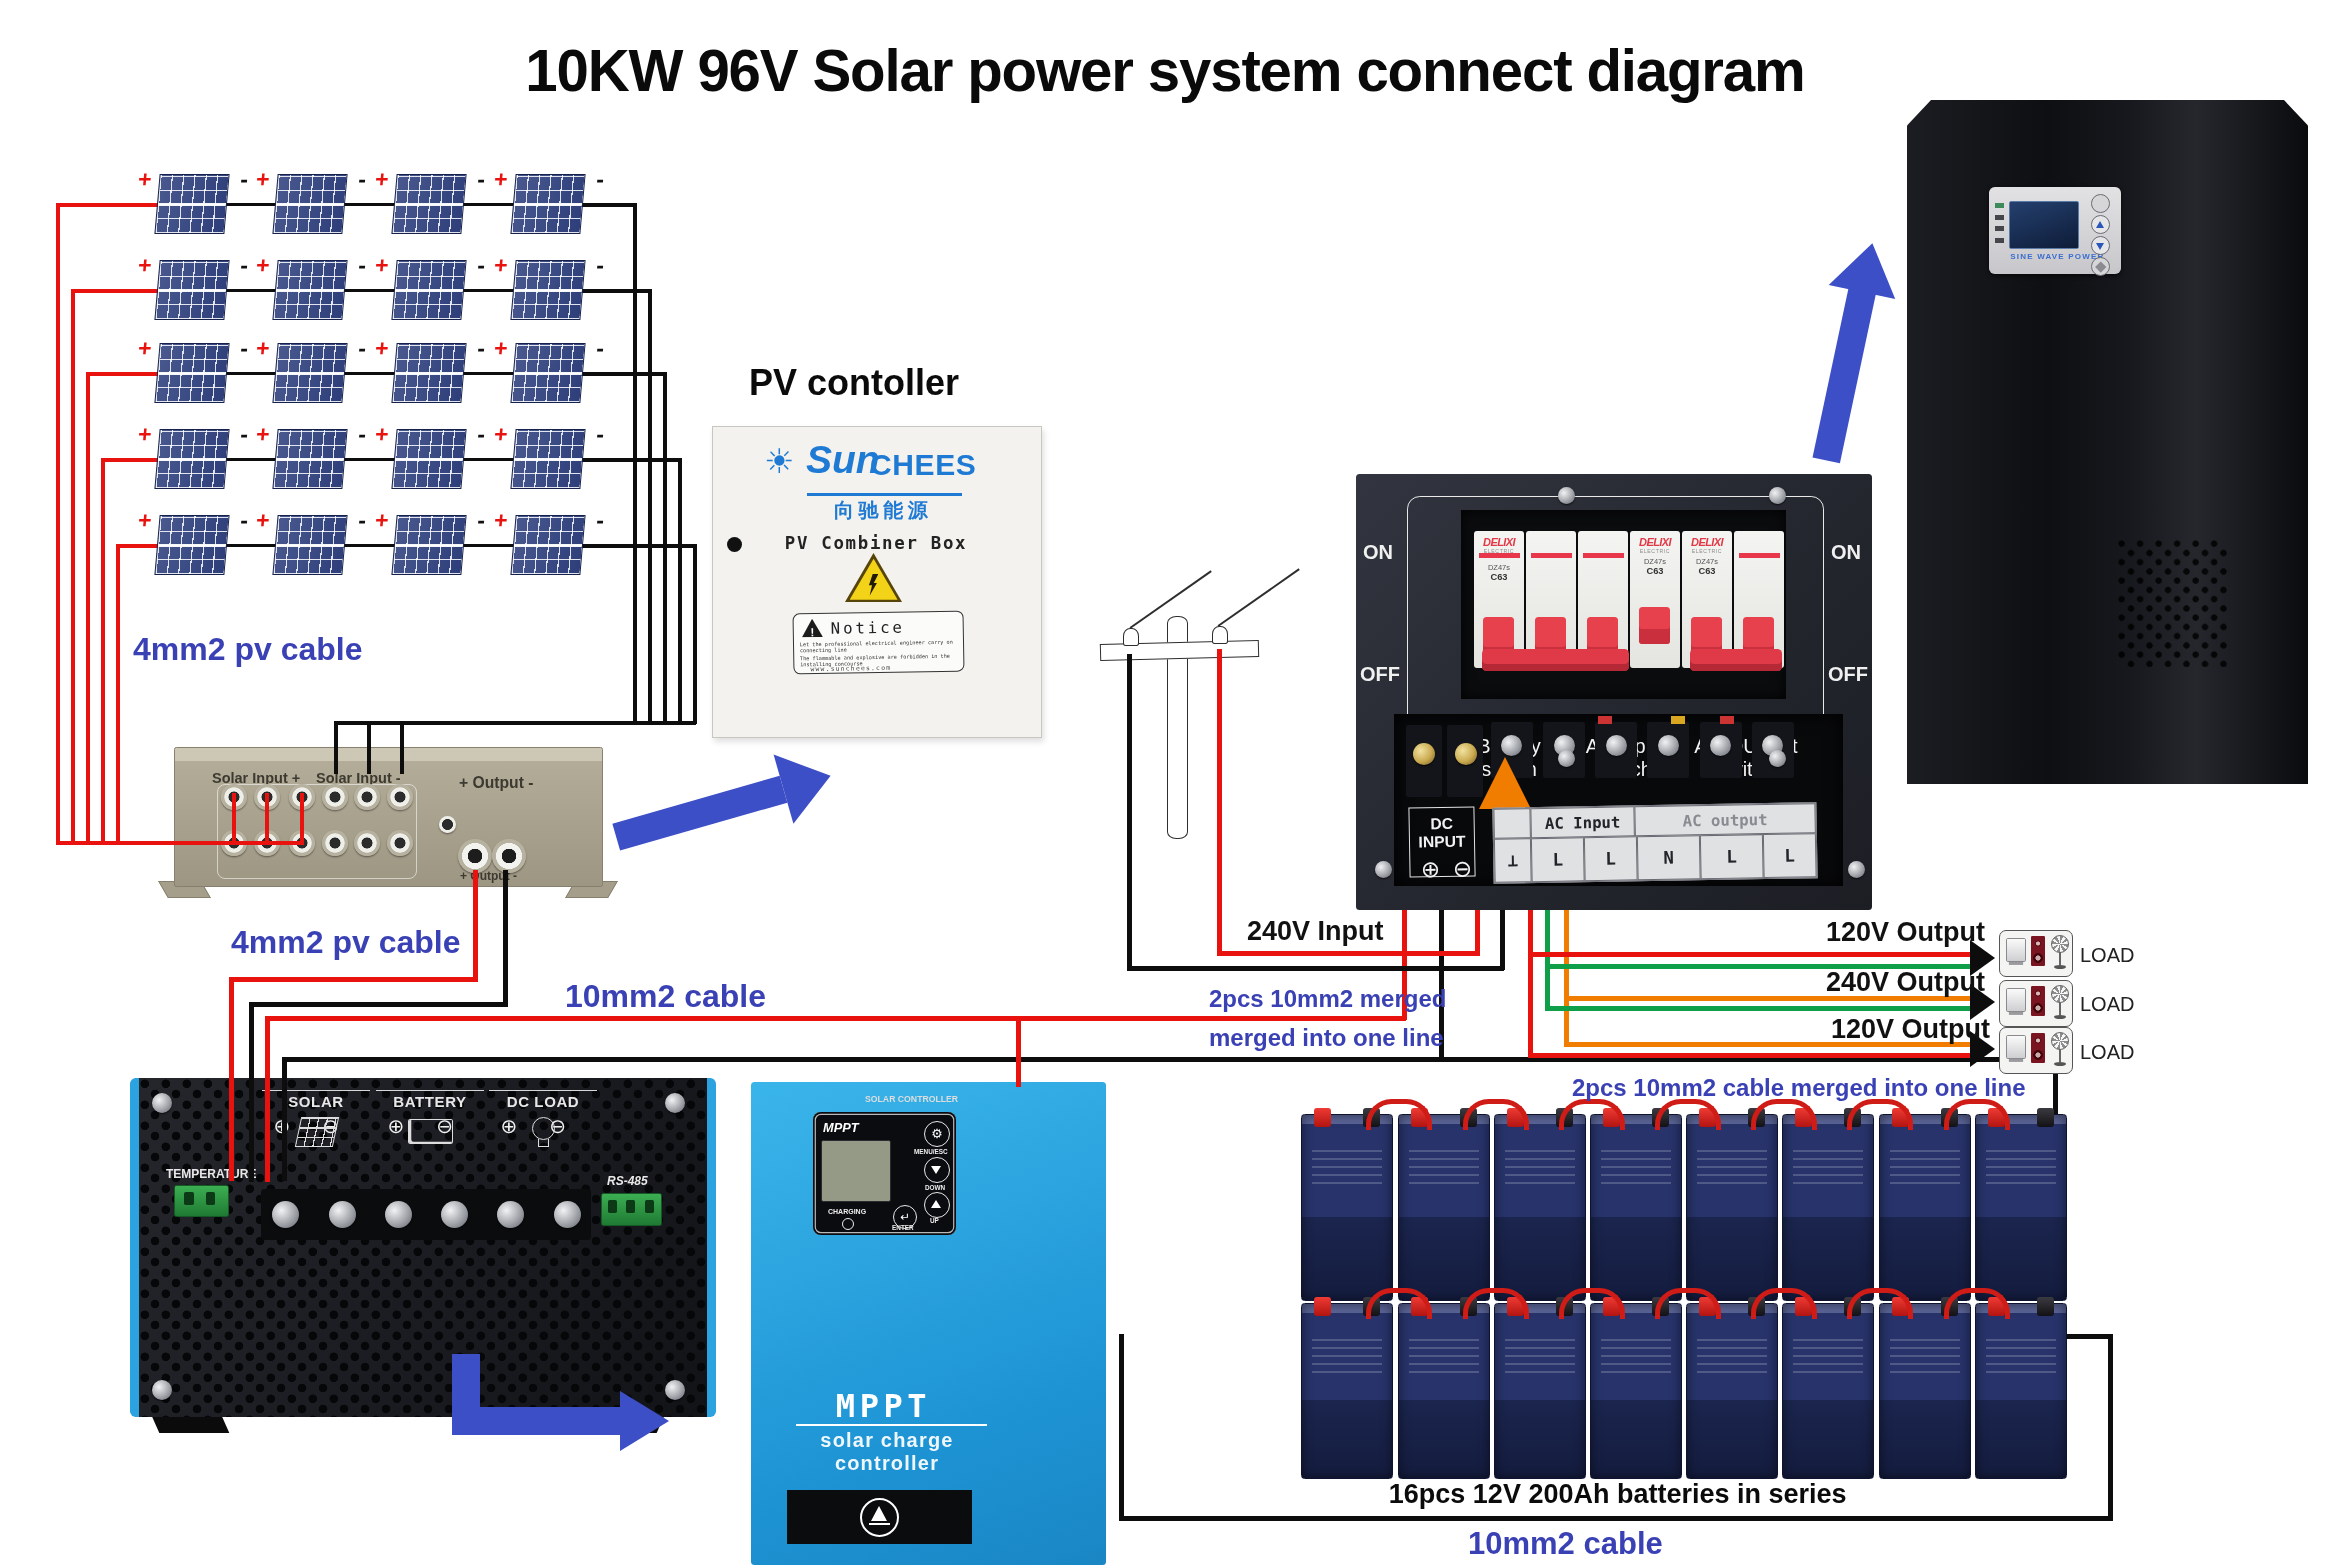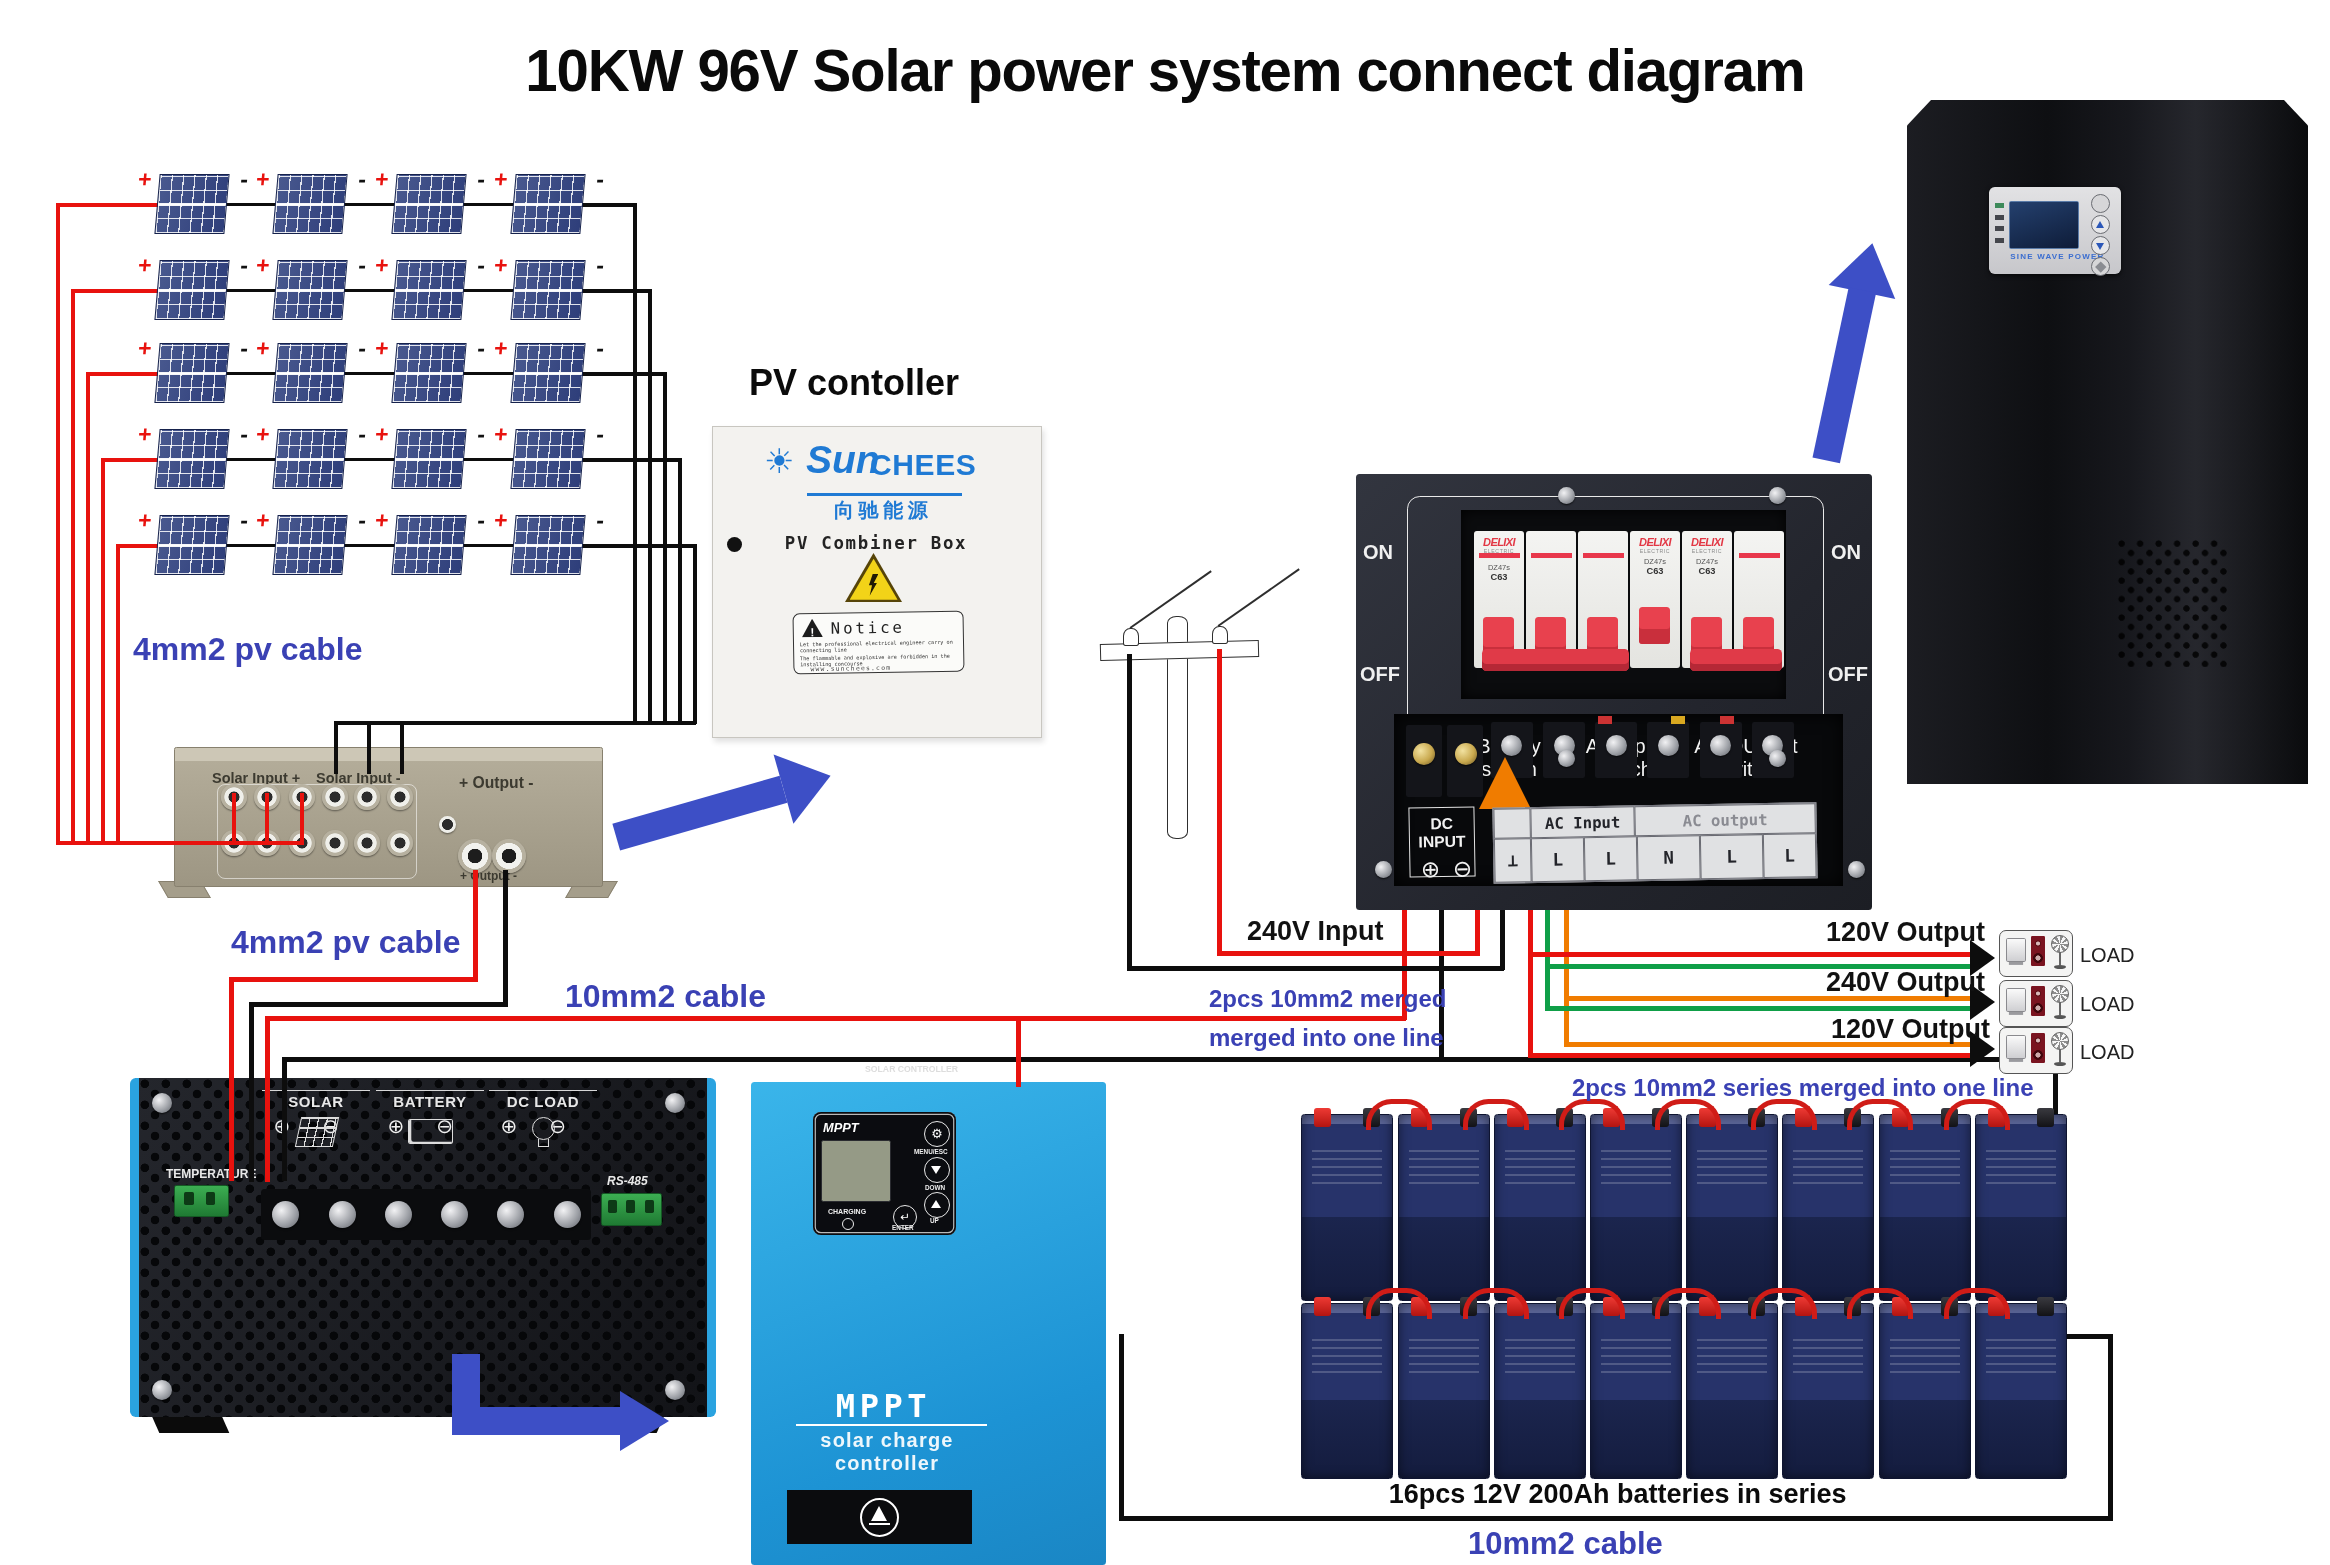--- a/index.html
+++ b/index.html
@@ -326,21 +326,21 @@
   <div class="pole-part" style="left:1167px;top:616px;width:18.5px;height:221px;border-radius:9.3px/7px"></div>
   <div class="pole-part" style="left:1100px;top:642px;width:157px;height:15px;transform:rotate(-1.5deg)"></div>
   <div class="pole-part" style="left:1123px;top:628px;width:14px;height:16px;border-radius:45% 45% 15% 15%"></div>
   <div class="pole-part" style="left:1212px;top:626px;width:14px;height:16px;border-radius:45% 45% 15% 15%"></div>
   <div class="abs" style="left:1130px;top:627px;width:99px;height:1.7px;background:#2e2e2e;transform:rotate(-35deg);transform-origin:left center;z-index:1"></div>
   <div class="abs" style="left:1218px;top:625px;width:99px;height:1.7px;background:#2e2e2e;transform:rotate(-35deg);transform-origin:left center;z-index:1"></div>
 
   <div class="lbl blk" style="left:1247px;top:916px;font-size:27px;font-weight:600">240V Input</div>
   <div class="lbl" style="left:1209px;top:985px;font-size:24px">2pcs 10mm2 merged</div>
   <div class="lbl" style="left:1209px;top:1024px;font-size:24px">merged into one line</div>
-  <div class="lbl" style="left:1572px;top:1074px;font-size:24px">2pcs 10mm2 series merged into one line</div>
+  <div class="lbl" style="left:1572px;top:1074px;font-size:24px">2pcs 10mm2 cable merged into one line</div>
 
   <div class="lbl blk" style="left:1826px;top:917px;width:145px;text-align:right;font-size:27px">120V Output</div>
   <div class="lbl blk" style="left:1826px;top:967px;width:145px;text-align:center;font-size:27px">240V Output</div>
   <div class="lbl blk" style="left:1831px;top:1014px;width:145px;text-align:right;font-size:27px">120V Output</div>
 
   <div class="ldarw" style="left:1970px;top:940px"></div>
   <div class="ldarw" style="left:1970px;top:984px"></div>
   <div class="ldarw" style="left:1970px;top:1031px"></div>
   <div class="ld" style="left:1999px;top:930px">
       <div class="pc"></div>
@@ -403,21 +403,21 @@
   <div class="abs" style="left:155px;top:1414px;width:70px;height:18.5px;background:#0b0b0b;transform:skewX(24deg);z-index:2"></div>
   <div class="abs" style="left:591px;top:1414px;width:70px;height:18.5px;background:#0b0b0b;transform:skewX(-24deg);z-index:2"></div>
 
   <div class="arw" style="left:452px;top:1354px;width:28px;height:81px;background:#3d4fc6"></div>
   <div class="arw" style="left:452px;top:1407px;width:169px;height:28px;background:#3d4fc6"></div>
   <div class="tri arw" style="left:620px;top:1391px;border-top:30px solid transparent;border-bottom:30px solid transparent;border-left:49px solid #3d4fc6"></div>
 
   <div class="mppt"></div>
   <div class="bez"></div>
   <div class="abs" style="left:823px;top:1120px;z-index:5;color:#fff;font-size:12.8px;font-weight:bold;font-style:italic">MPPT</div>
-  <div class="abs" style="left:865px;top:1064px;z-index:5;color:#ddd;font-size:8.7px;font-weight:bold">SOLAR CONTROLLER</div>
+  <div class="abs" style="left:865px;top:1094px;z-index:5;color:#ddd;font-size:8.7px;font-weight:bold">SOLAR CONTROLLER</div>
   <div class="abs" style="left:821px;top:1140px;width:68px;height:60px;background:#959a86;border:1.7px solid #2a2b30;border-radius:2.3px;z-index:5"></div>
   <div class="mbtn" style="left:924px;top:1121px">⚙</div>
   <div class="mbl" style="left:914px;top:1148px">MENU/ESC</div>
   <div class="mbtn" style="left:924px;top:1157px">
       <span class="trs" style="left:6.4px;top:8px;border-left:5.8px solid transparent;border-right:5.8px solid transparent;border-top:8px solid #fff"></span>
     </div>
   <div class="mbl" style="left:925px;top:1184px">DOWN</div>
   <div class="mbtn" style="left:924px;top:1192px">
       <span class="trs" style="left:6.4px;top:7px;border-left:5.8px solid transparent;border-right:5.8px solid transparent;border-bottom:8px solid #fff"></span>
     </div>

